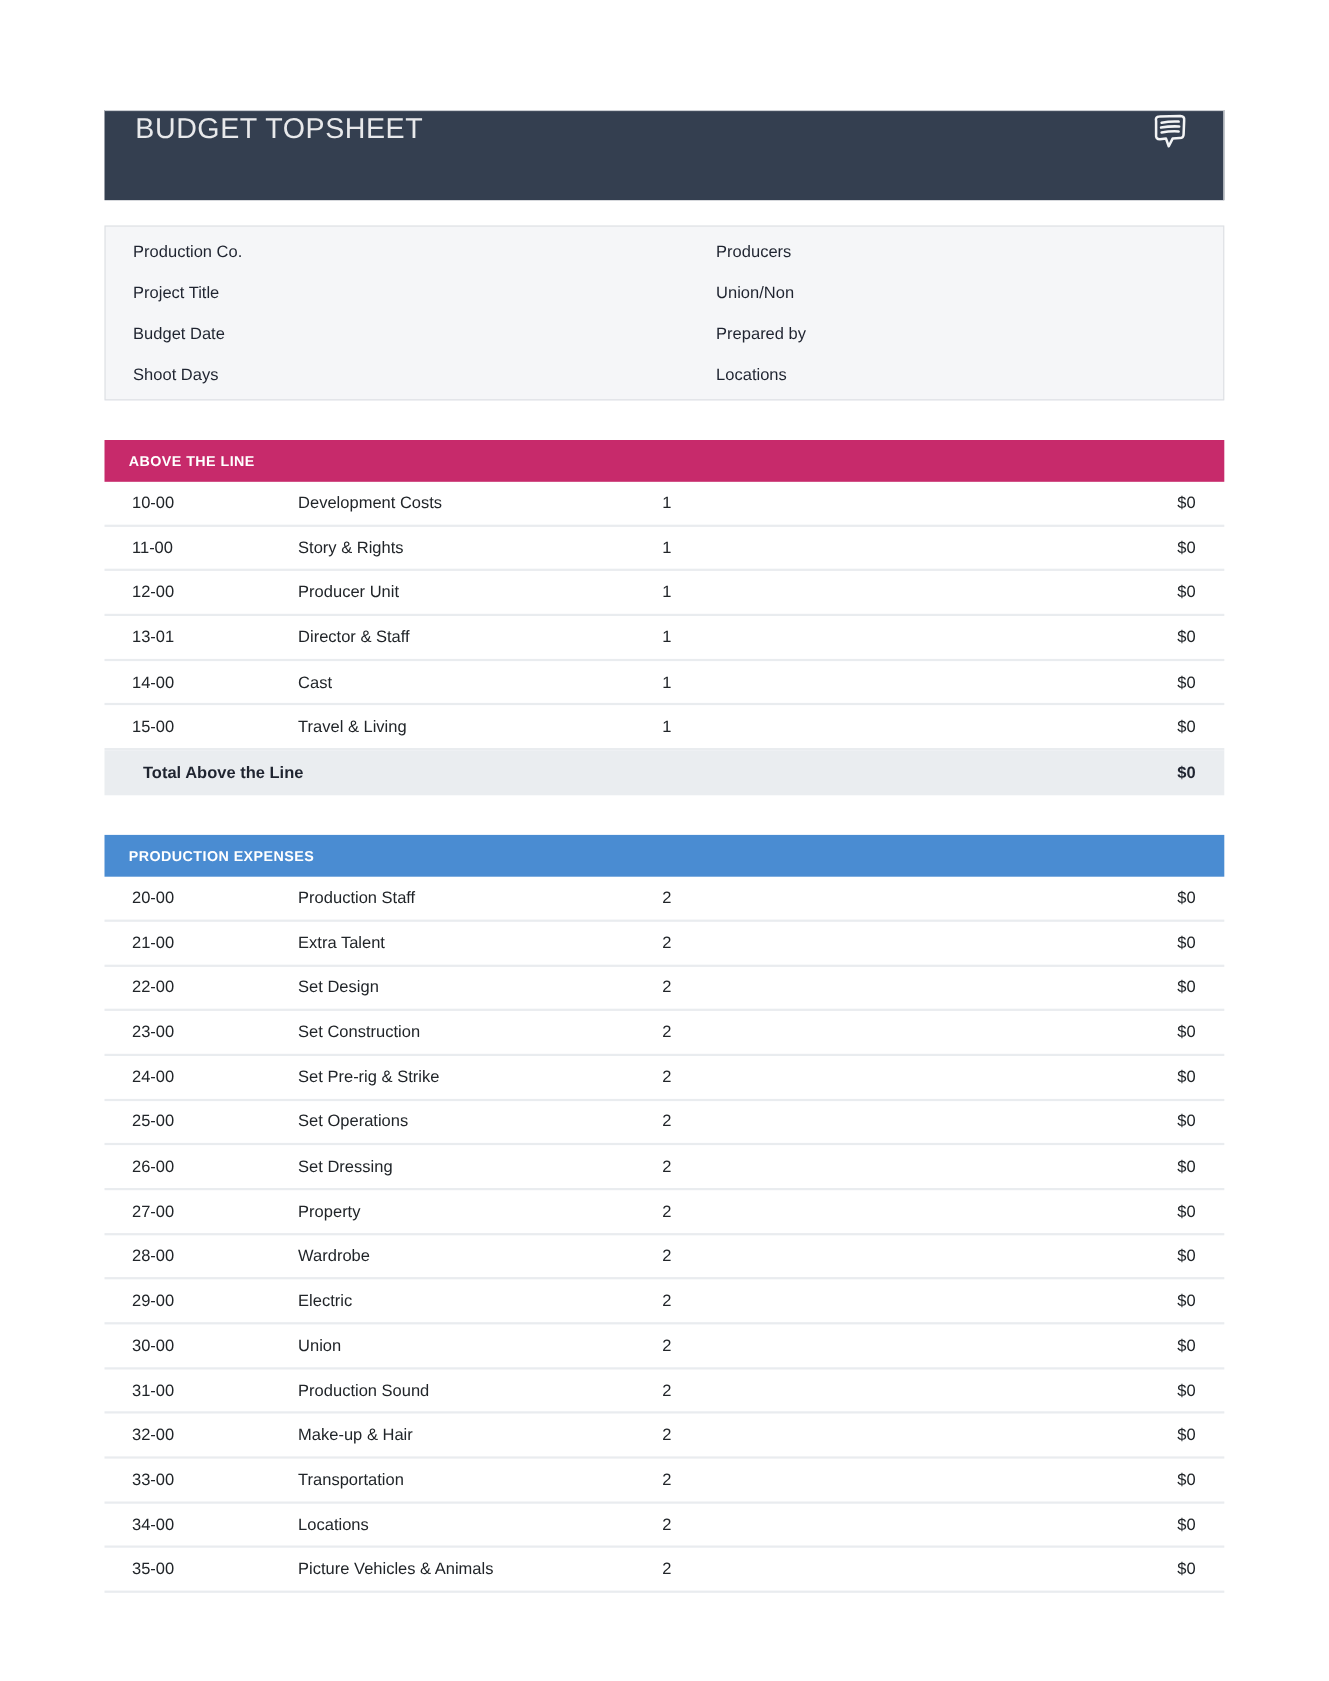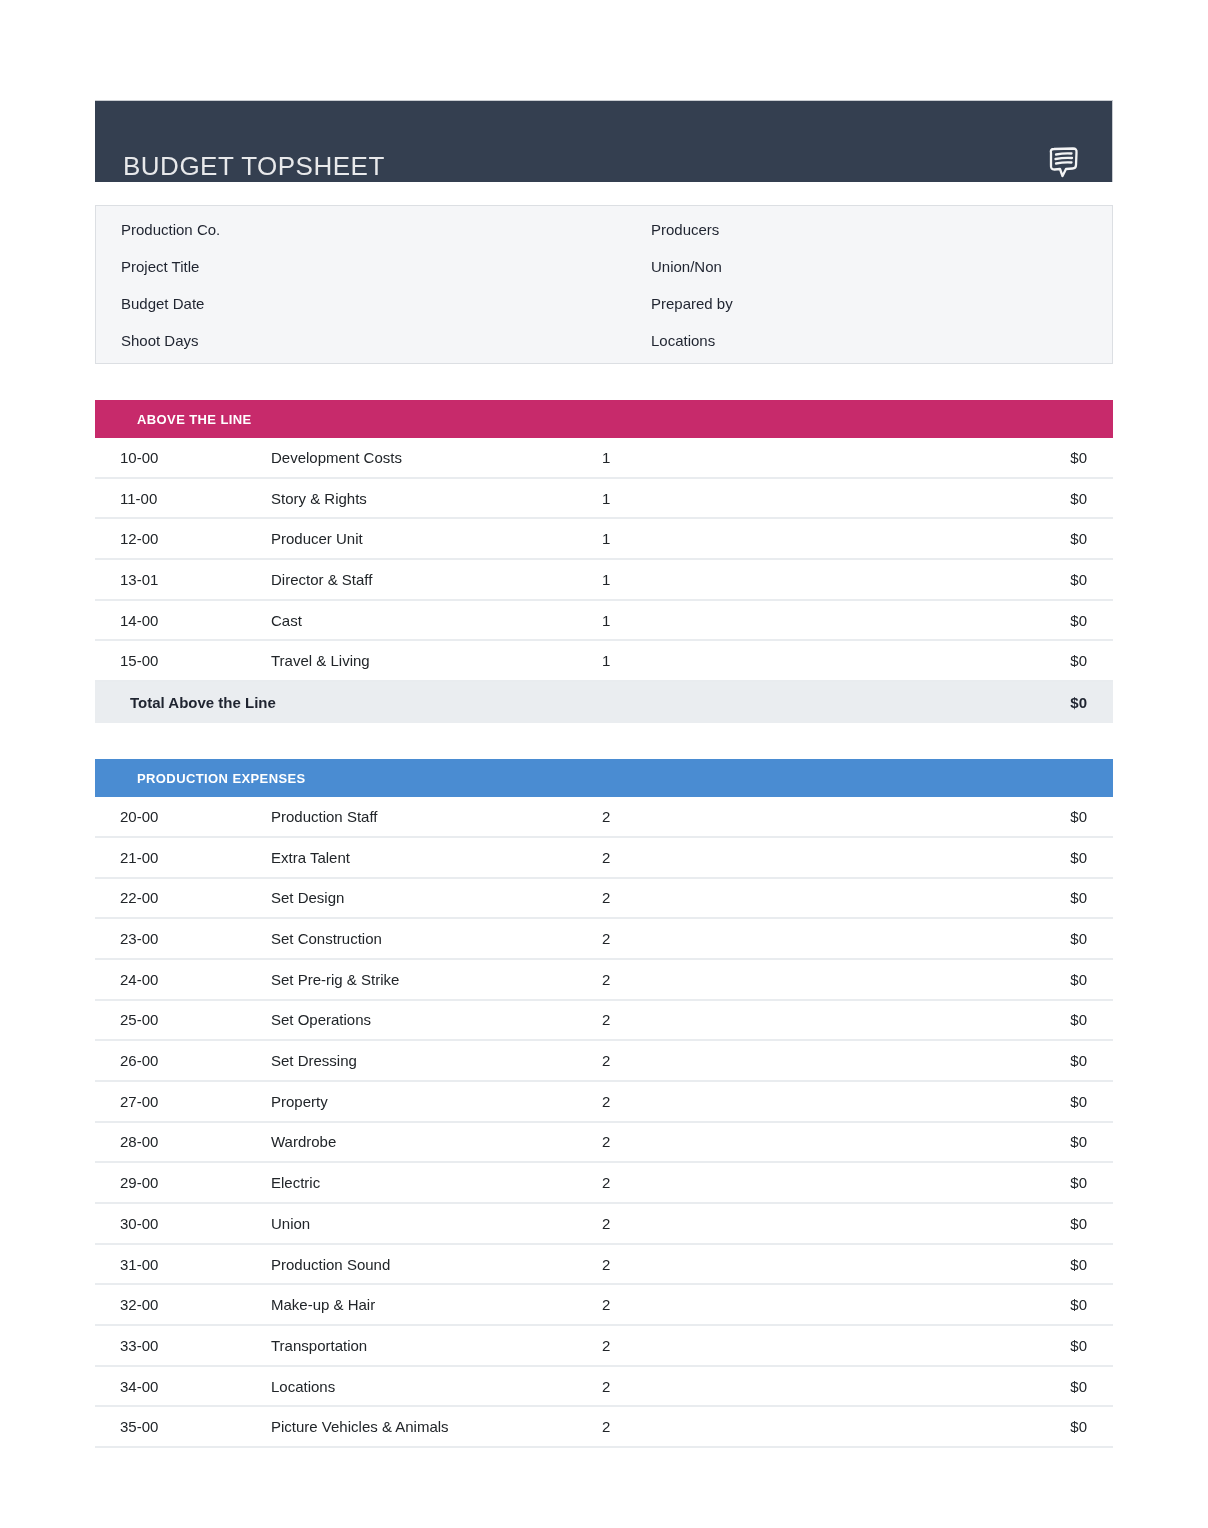--- a/index.html
+++ b/index.html
@@ -6,21 +6,21 @@
   html, body { width: 1208px; height: 1528px; background: #ffffff; overflow: hidden; }
   body { font-family: "Liberation Sans", "DejaVu Sans", sans-serif; color: #212529; }
 
   .page { width: 1208px; padding: 100px 95px 0 95px; }
 
   
   .titlebar {
     height: 82px;
     background: #343f50;
     display: flex;
-    align-items: flex-end;
+    align-items: flex-start;
     justify-content: space-between;
     padding: 0 30px 0 28px;
     border-top: 1px solid #c9ccd1;
     border-right: 1px solid #c9ccd1;
     margin-bottom: 23px;
   }
   .titlebar h1 {
     font-size: 26px;
     font-weight: 400;
     letter-spacing: 0.5px;
@@ -44,21 +44,21 @@
     font-size: 15px;
     font-weight: 400;
     color: #1f2430;
   }
 
   
   .section-bar {
     height: 38px;
     display: flex;
     align-items: center;
-    padding-left: 42px;
+    padding-left: 22px;
     margin-top: 36px;
   }
   .section-bar span {
     color: #ffffff;
     font-size: 13px;
     font-weight: 700;
     letter-spacing: 0.4px;
     text-transform: uppercase;
   }
   .section { margin-bottom: 26px; }

